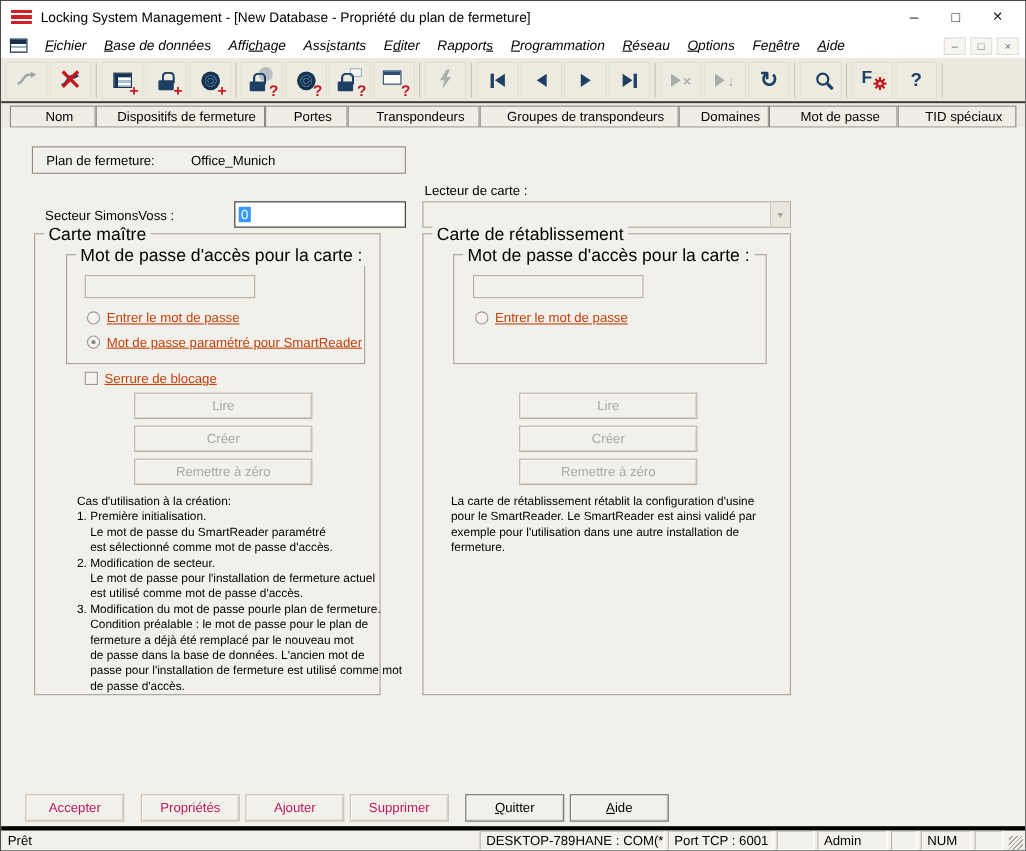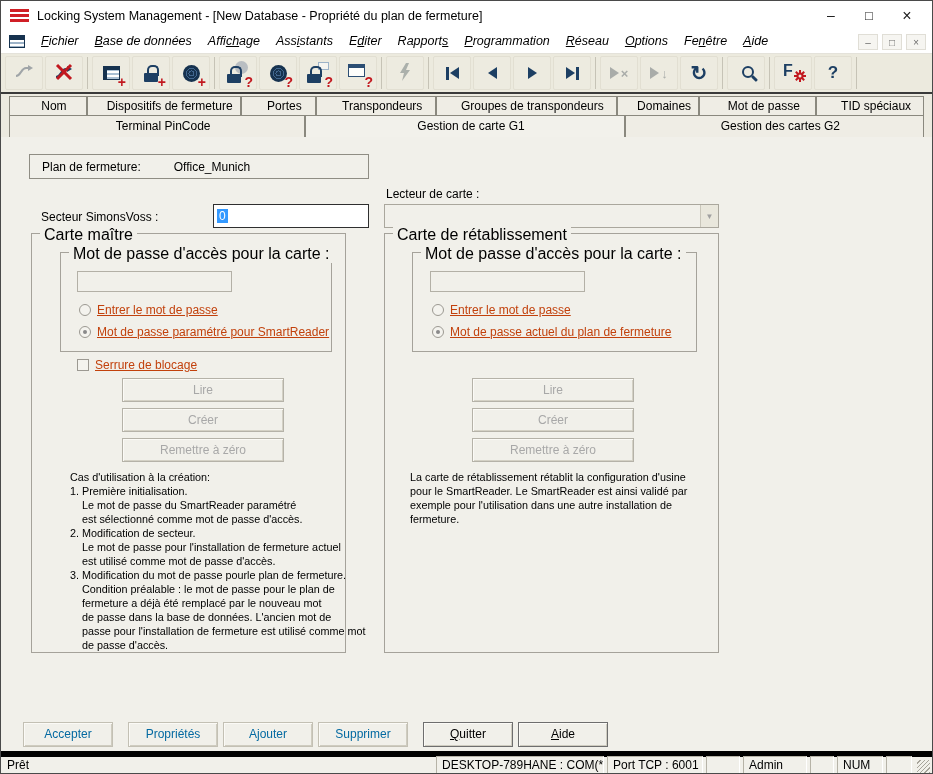--- a/index.html
+++ b/index.html
@@ -87,23 +87,23 @@
   .radio { width:12px; height:12px; border-radius:50%; border:1px solid #9c9992; background:#f4f3ee; position:relative; flex:none; }
   .radio.sel::after { content:""; position:absolute; top:3px; left:3px; width:4px; height:4px; border-radius:50%; background:#8a8a8a; }
   .checkbox { width:12px; height:12px; border:1px solid #9c9992; background:#f4f3ee; flex:none; }
   .gbtn { position:absolute; width:162px; height:24px; border:1px solid #b5b2a8; background:#f1f0ea; color:#a8a8a8;
           font-size:12px; text-align:center; line-height:22px; box-shadow: inset 1px 1px 0 #fbfaf6, inset -1px -1px 0 #d4d1c5; }
   .infotext { font-size:10.8px; line-height:1.3; white-space:pre; color:#000; }
   
   .dlgrow { height:32px; flex:none; position:relative; background:#f1f0ea; }
   .dlg-btn { position:absolute; top:3px; width:90px; height:25px; font-size:12px; text-align:center; line-height:23px;
              background:#f1f0ea; border:1px solid #6e6e6e; box-shadow: inset 1px 1px 0 #fbfaf6, inset -1px -1px 0 #cfccc0; }
-  .dlg-btn.disabled { border-color:#c3c0b4; color:#0369a1; }
-  
-  .statusbar { height:22px; flex:none; border-top:6px solid #000000; background:#f1f0ea; display:flex; align-items:center; padding:0 2px; font-size:12px; }
+  .dlg-btn.disabled { border-color:#c3c0b4; color:#be185d; }
+  
+  .statusbar { height:22px; flex:none; border-top:4px solid #000000; background:#f1f0ea; display:flex; align-items:center; padding:0 2px; font-size:12px; }
   .status-ready { flex:1; padding-left:4px; }
   .spanel { height:18px; border:1px solid #b6b3a7; border-right-color:#fff; border-bottom-color:#fff; margin-right:3px;
             display:flex; align-items:center; padding:0 5px; white-space:nowrap; overflow:hidden; }
   .grip { width:13px; height:13px; align-self:flex-end; margin-left:2px;
           background: repeating-linear-gradient(135deg, transparent 0 2px, #a7a49a 2px 3px); }
 </style>
 </head>
 <body>
 
 <div class="window">
@@ -255,25 +255,20 @@
     <div class="tabrow tabrow1">
       <div class="tab" style="width:78px">Nom</div>
       <div class="tab" style="width:154px">Dispositifs de fermeture</div>
       <div class="tab" style="width:76px">Portes</div>
       <div class="tab" style="width:120px">Transpondeurs</div>
       <div class="tab" style="width:181px">Groupes de transpondeurs</div>
       <div class="tab" style="width:83px">Domaines</div>
       <div class="tab" style="width:117px">Mot de passe</div>
       <div class="tab" style="width:108px">TID spéciaux</div>
     </div>
-    <div class="tabrow tabrow2">
-      <div class="tab" style="width:297px">Terminal PinCode</div>
-      <div class="tab active" style="width:320px">Gestion de carte G1</div>
-      <div class="tab" style="width:300px">Gestion des cartes G2</div>
-    </div>
   </div>
 
   <div class="content">
 
     <div class="panelbox abs" style="left:28px; top:17px; width:340px;">
       <span class="lbl" style="margin-left:12px;">Plan de fermeture:</span>
       <span class="lbl" style="margin-left:33px;">Office_Munich</span>
     </div>
 
     <span class="lbl abs" style="left:385px; top:50px;">Lecteur de carte :</span>
@@ -330,24 +325,20 @@
     <div class="groupbox" style="left:383px; top:96px; width:335px; height:420px;">
       <span class="legend">Carte de rétablissement</span>
 
       <div class="groupbox" style="left:27px; top:18px; width:285px; height:100px;">
         <span class="legend">Mot de passe d'accès pour la carte :</span>
         <div class="dis-input abs" style="left:17px; top:18px; width:155px;"></div>
         <div class="radio-row" style="left:19px; top:50px;">
           <span class="radio"></span>
           <span class="lbl dis-lbl">Entrer le mot de passe</span>
         </div>
-        <div class="radio-row" style="left:19px; top:72px;">
-          <span class="radio sel"></span>
-          <span class="lbl dis-lbl">Mot de passe actuel du plan de fermeture</span>
-        </div>
       </div>
 
       <div class="gbtn" style="left:87px; top:144px;">Lire</div>
       <div class="gbtn" style="left:87px; top:174px;">Créer</div>
       <div class="gbtn" style="left:87px; top:204px;">Remettre à zéro</div>
 
       <div class="infotext abs" style="left:25px; top:236px;">La carte de rétablissement rétablit la configuration d'usine
 pour le SmartReader. Le SmartReader est ainsi validé par
 exemple pour l'utilisation dans une autre installation de
 fermeture.</div>

